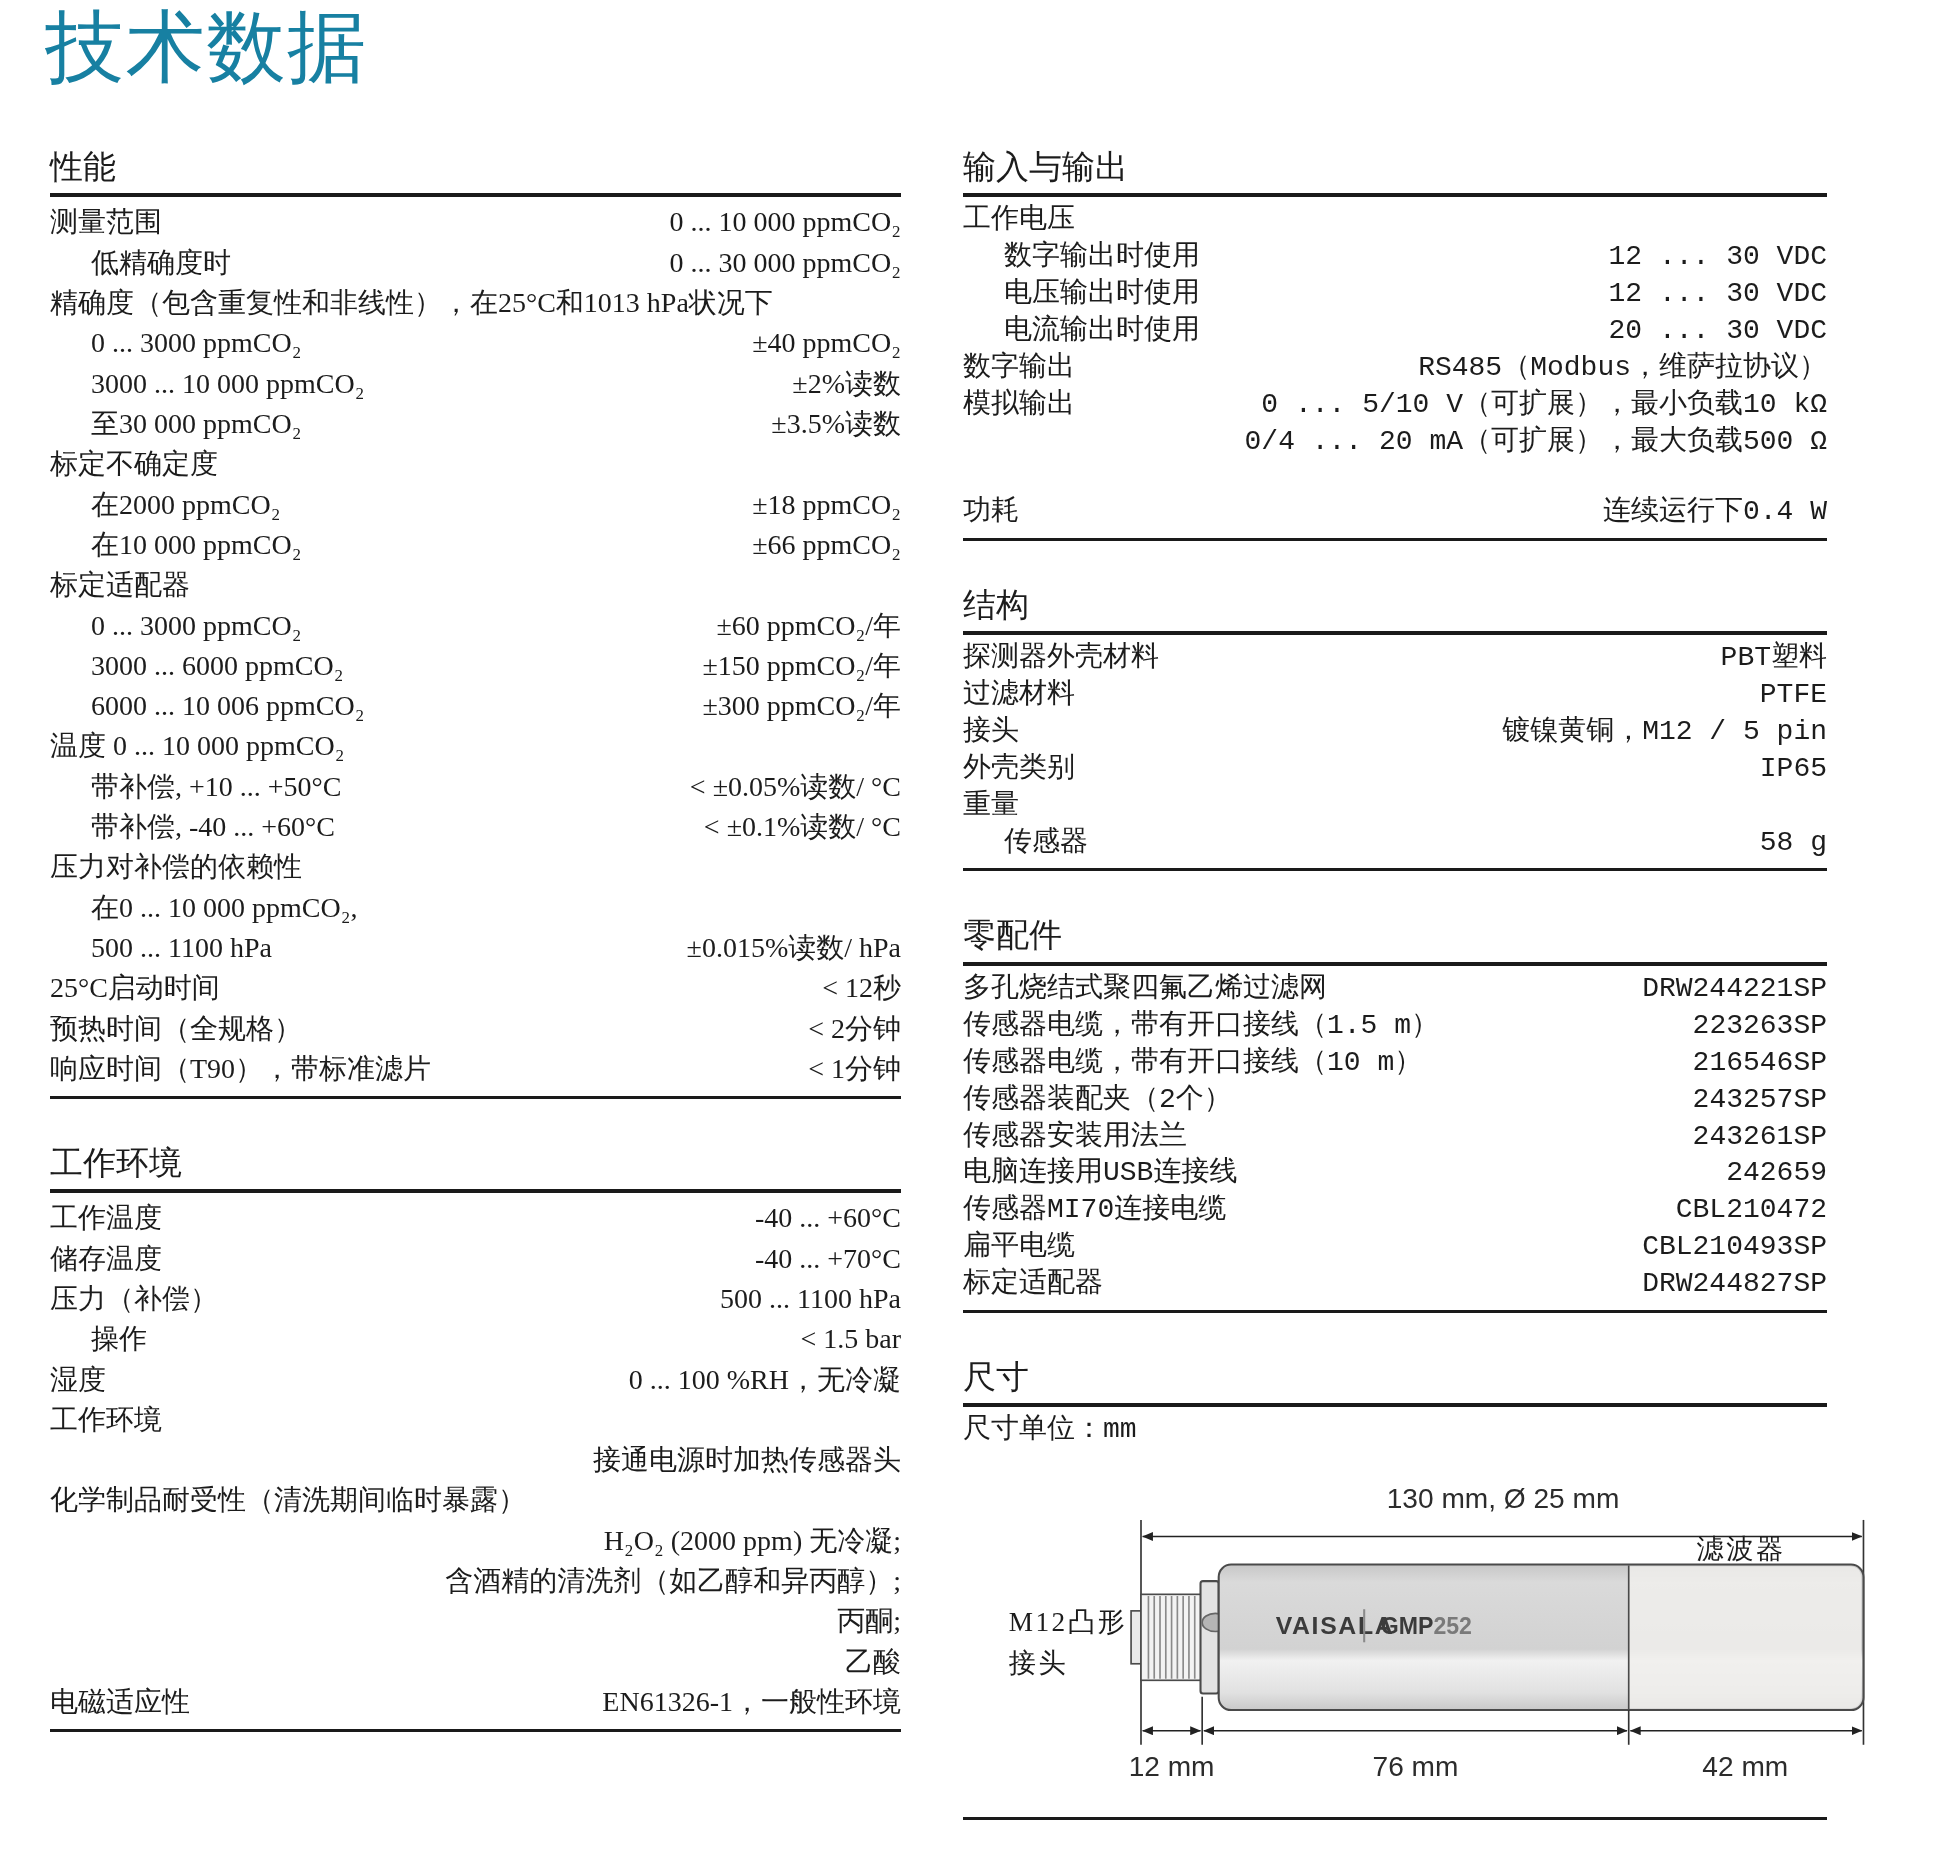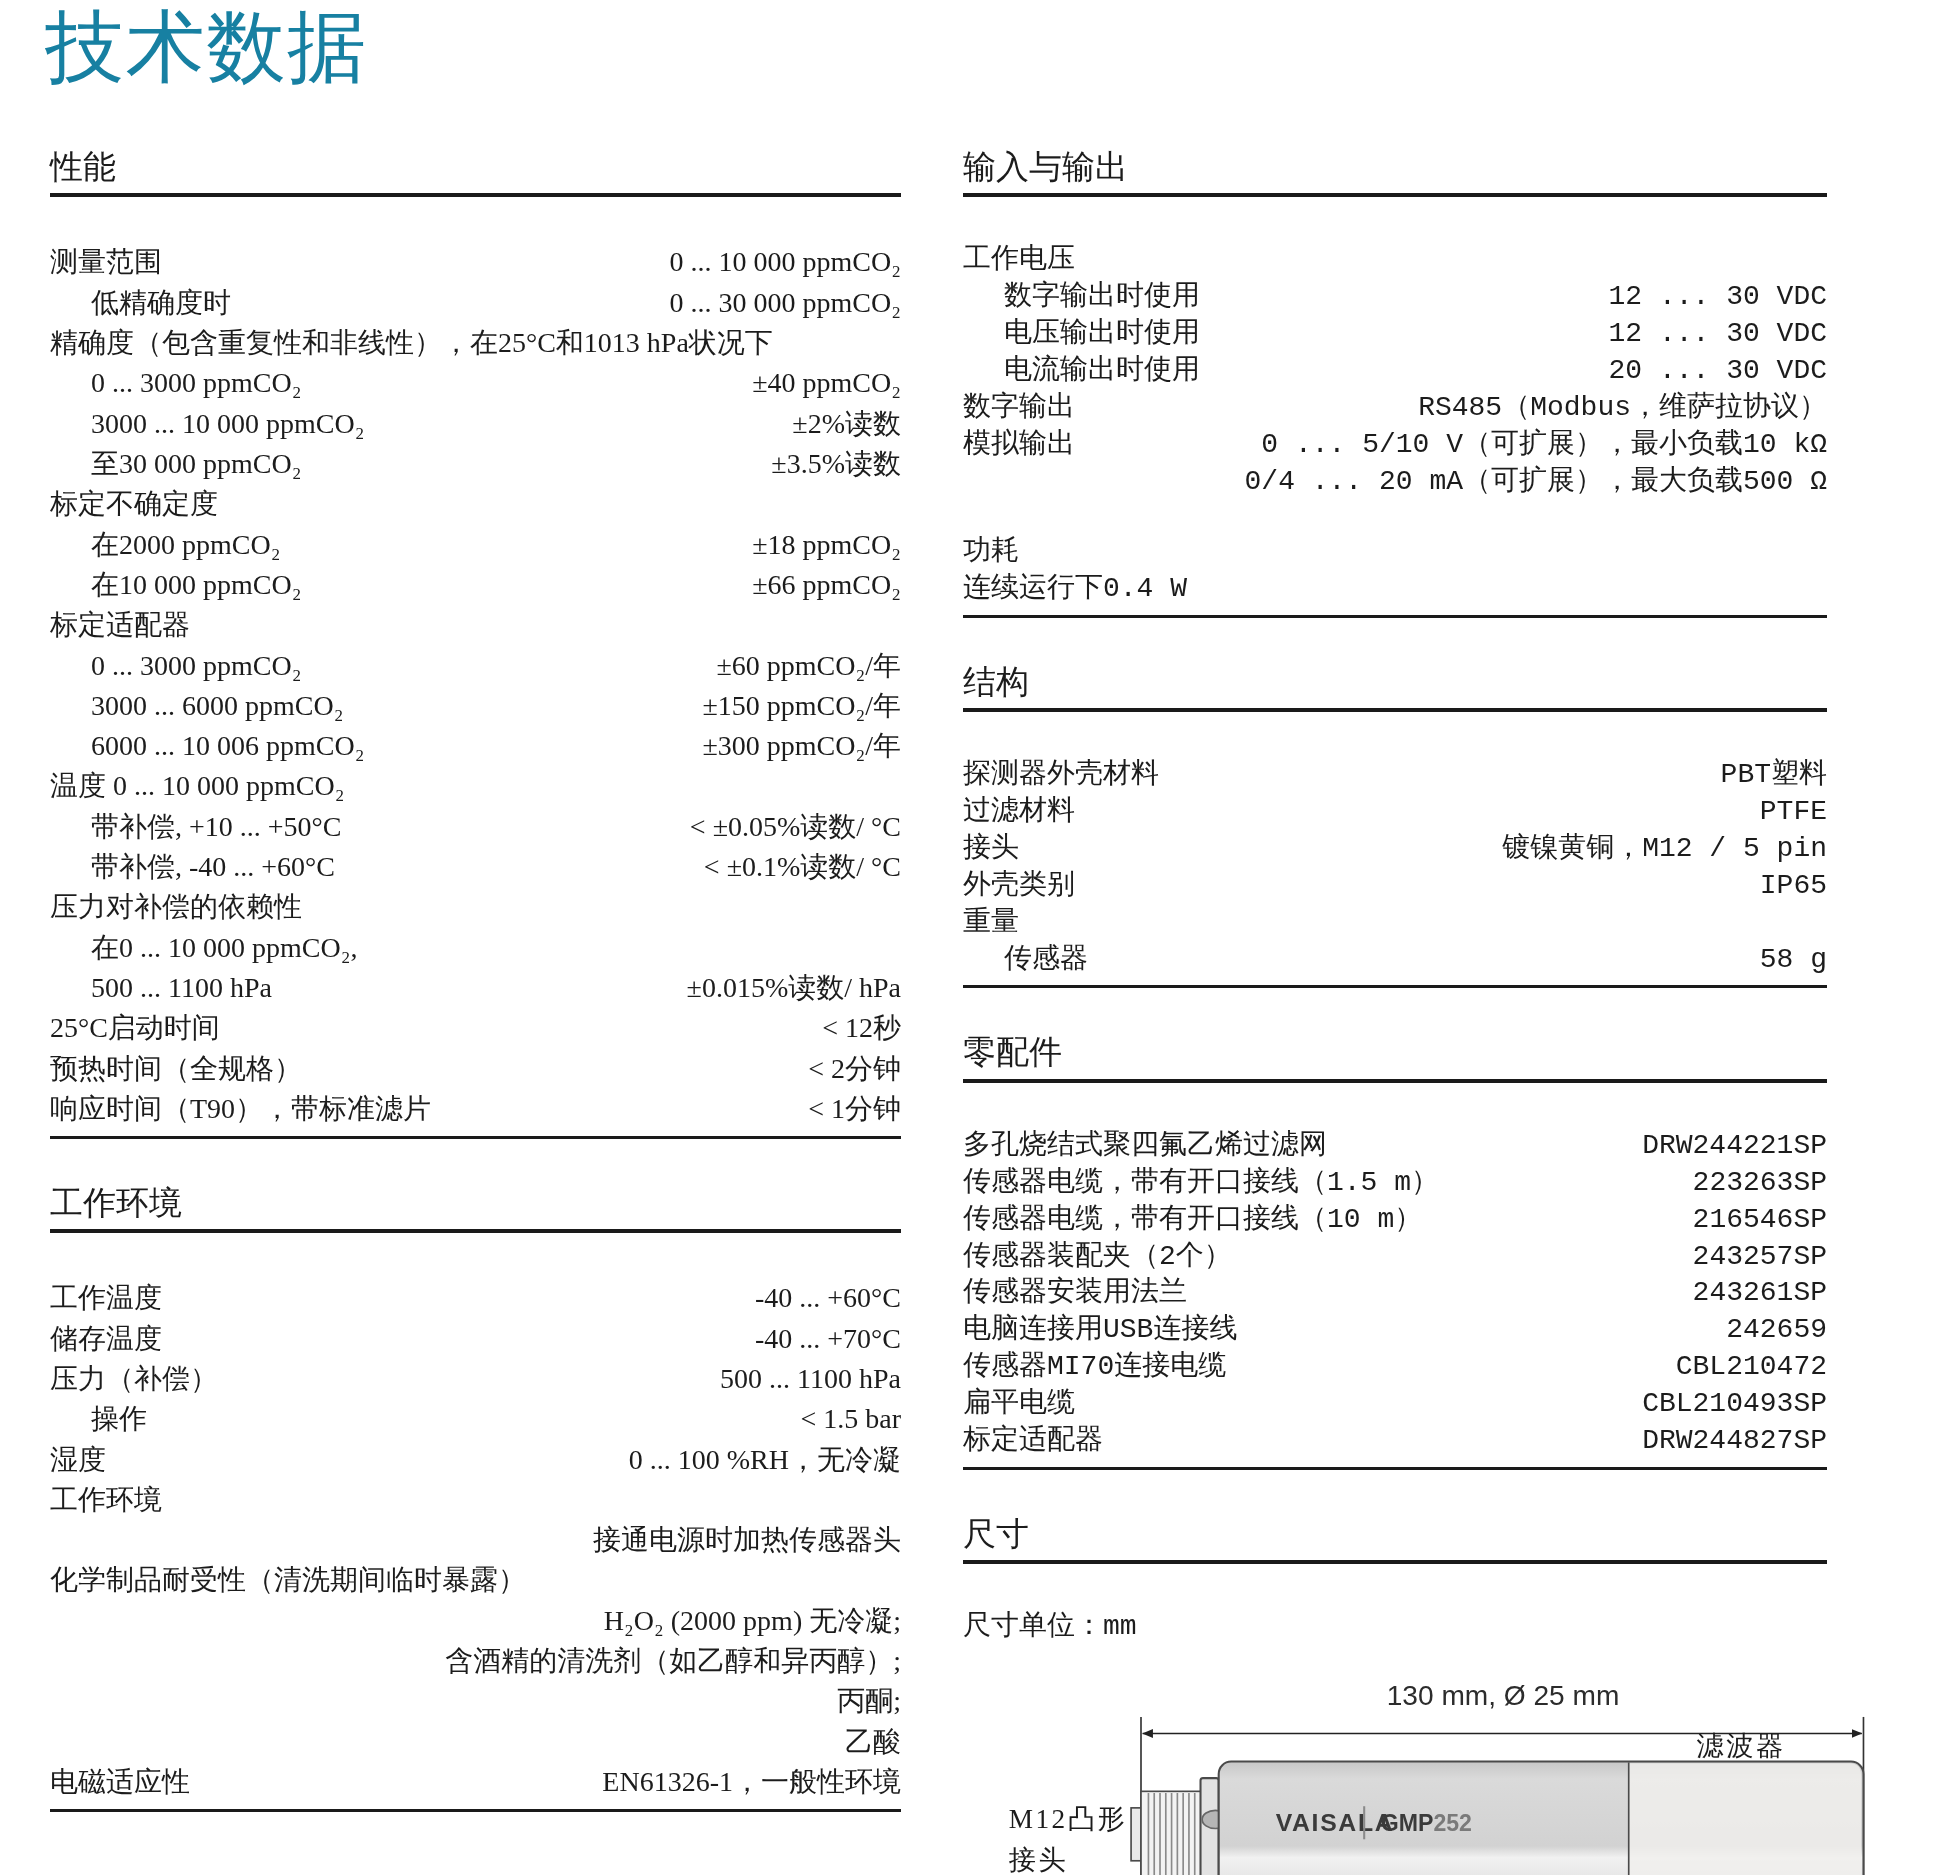--- a/index.html
+++ b/index.html
@@ -14,26 +14,26 @@
   }
   .col{position:absolute;top:148px;}
   .col-left{left:50px;width:851px;}
   .col-right{left:963px;width:864px;}
   .spec-section{border-bottom:3.3px solid #1a1a1a;padding-bottom:6.6px;}
   .spec-section + .spec-section{margin-top:45px;}
   .sec-title{
     font-size:33px;line-height:1.2;padding-bottom:5.8px;
     border-bottom:4.1px solid #1a1a1a;
   }
-  .sec-body{padding-top:5px;margin-top:40px;}
+  .sec-body{padding-top:5px;}
   .row{display:flex;justify-content:space-between;align-items:baseline;font-size:28px;}
   .col-left .row{line-height:1.44;}
   .col-right .row{line-height:1.32;font-family:Liberation Mono, monospace;}
   .row.val-only{justify-content:flex-end;}
-  .row.gap-before{margin-top:33px;flex-direction:column;}
+  .row.gap-before{margin-top:33px;}
   .lbl{text-align:left;white-space:pre-wrap;}
   .lbl.ind{padding-left:41px;}
   .val{text-align:left;white-space:pre-wrap;}
   
   #diagram-slot{margin-top:23px;margin-bottom:5px;margin-left:44px;}
   .dimtxt{font-family:"Liberation Sans","DejaVu Sans",sans-serif;font-size:34px;fill:#2c2c2c;}
   .cjk{font-size:33px;fill:#1c1c1c;letter-spacing:3px;}
   .brand{font-family:"Liberation Sans","DejaVu Sans",sans-serif;font-size:30px;font-weight:bold;letter-spacing:2px;fill:#3b3b3b;}
   .model{font-family:"Liberation Sans","DejaVu Sans",sans-serif;font-size:28px;font-weight:bold;}
   .dline{stroke:#222;stroke-width:2;}

